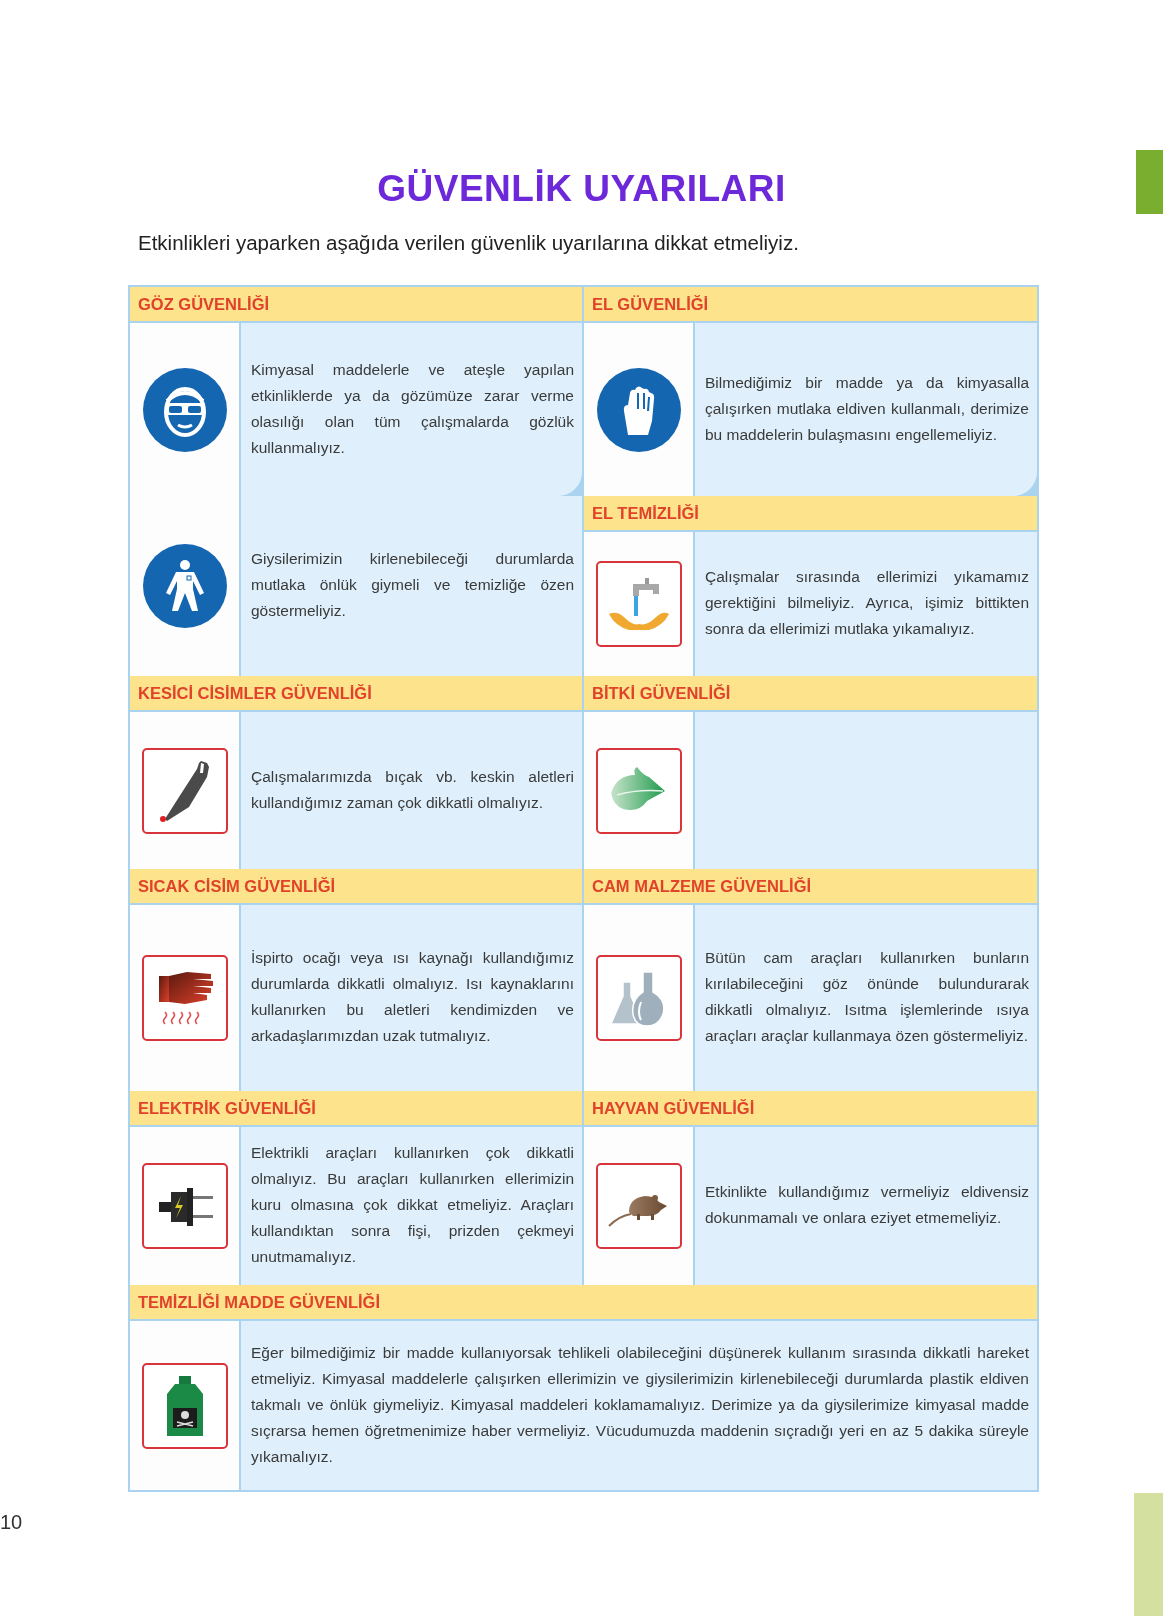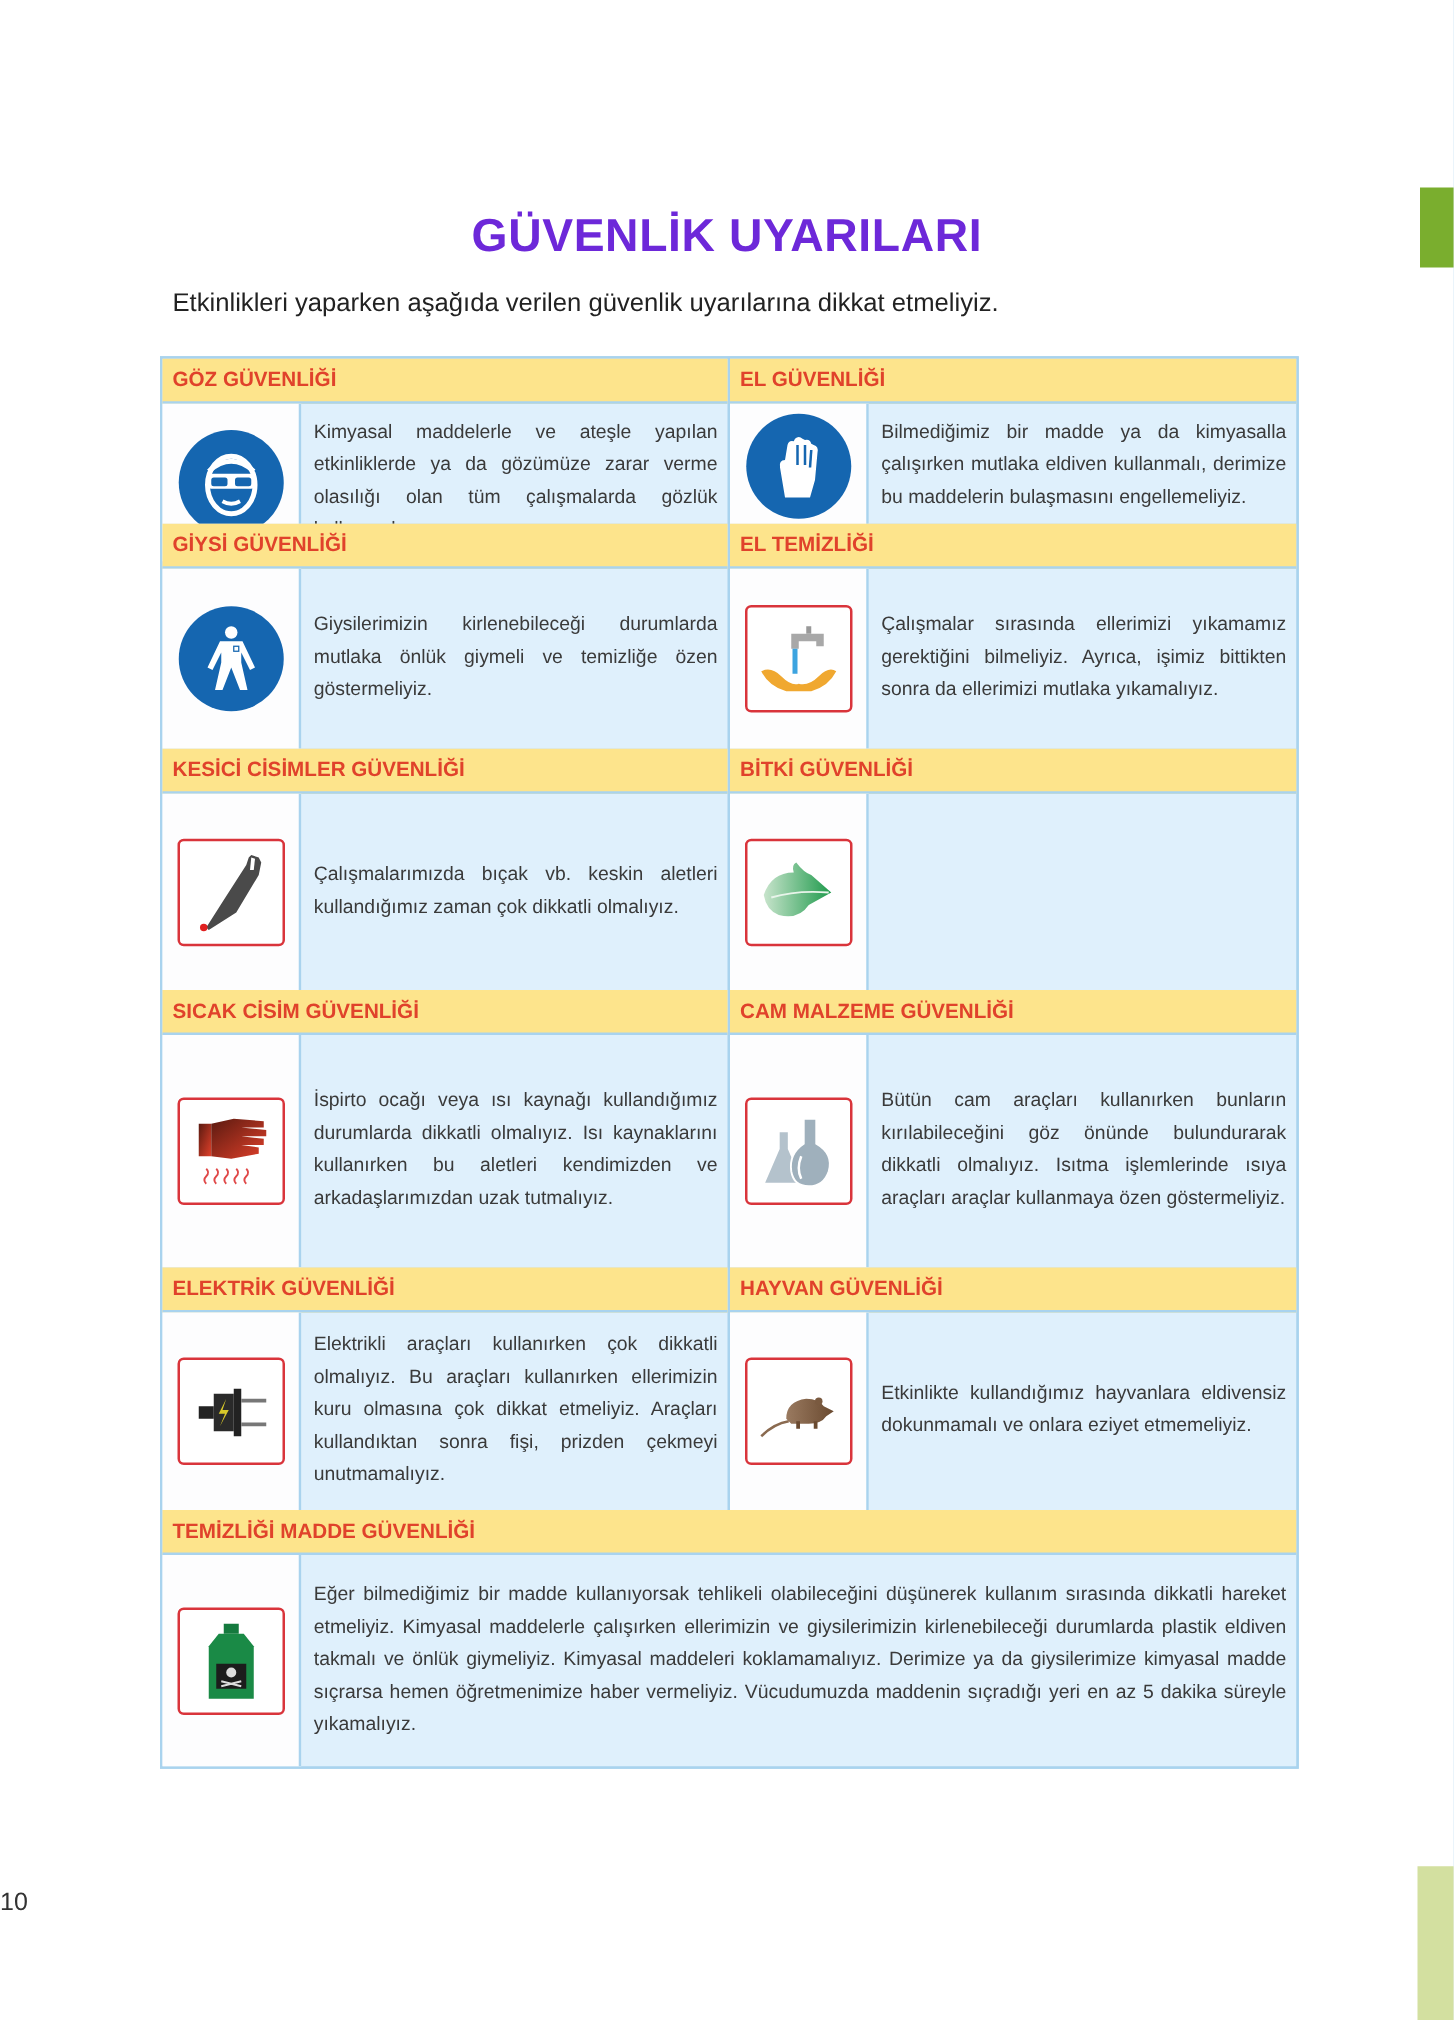--- a/index.html
+++ b/index.html
@@ -55,21 +55,21 @@
   .sign-square {
     width: 86px; height: 86px; border: 2.5px solid #d9343b; border-radius: 5px;
     background: #fff; display: flex; align-items: center; justify-content: center;
     box-sizing: border-box;
   }
   .page-number {
     position: absolute; left: 0; right: 0; top: 1511px; text-align: left;
     font-size: 20px; color: #333;
   }
   
-  .r1 { height: 132px; }
+  .r1 { height: 209px; border-radius: 24px; }
   .r2 { height: 180px; }
   .r3 { height: 193px; }
   .r4 { height: 222px; }
   .r5 { height: 194px; }
   .r6 { height: 205px; }
 </style>
 </head>
 <body>
 
 <div class="side-tab-top"></div>
@@ -113,21 +113,20 @@
           </svg>
         </div>
       </div>
       <div class="text-cell">
           <span>Bilmediğimiz bir madde ya da kimyasalla çalışırken mutlaka eldiven kullanmalı, derimize bu maddelerin bulaşmasını engellemeliyiz.</span>
         </div>
     </div>
   </div>
 
   <div class="section r2">
-    <div class="sec-head">GİYSİ GÜVENLİĞİ</div>
     <div class="sec-body">
       <div class="icon-cell">
         <div class="sign-circle">
           <svg width="62" height="62" viewBox="0 0 62 62">
             <circle cx="31" cy="10" r="5" fill="#fff"></circle>
             <path d="M22 17 L40 17 L50 38 L46 40 L39 26 L39 34 L44 56 L38 56 L31 38 L24 56 L18 56 L23 34 L23 26 L16 40 L12 38 Z" fill="#fff"></path>
             <rect x="33" y="21" width="4" height="4" fill="none" stroke="#1566b0" stroke-width="1"></rect>
           </svg>
         </div>
       </div>
@@ -273,21 +272,21 @@
             </defs>
             <path d="M26 42 Q26 28 42 26 Q52 26 56 32 L64 36 L58 40 Q54 46 44 46 L30 46 Z" fill="url(#ratg)"></path>
             <circle cx="52" cy="28" r="3" fill="#7a5a40"></circle>
             <path d="M28 44 Q16 46 6 56" fill="none" stroke="#8a6a50" stroke-width="2"></path>
             <rect x="34" y="44" width="3" height="6" fill="#6a4a30"></rect>
             <rect x="48" y="44" width="3" height="6" fill="#6a4a30"></rect>
           </svg>
         </div>
       </div>
       <div class="text-cell">
-          <span>Etkinlikte kullandığımız hayvanlara eldivensiz dokunmamalı ve onlara eziyet etmemeliyiz.</span>
+          <span>Etkinlikte kullandığımız vermeliyiz eldivensiz dokunmamalı ve onlara eziyet etmemeliyiz.</span>
         </div>
     </div>
   </div>
 
   <div class="section full r6">
     <div class="sec-head">TEMİZLİĞİ MADDE GÜVENLİĞİ</div>
     <div class="sec-body">
       <div class="icon-cell">
         <div class="sign-square">
           <svg width="72" height="72" viewBox="0 0 72 72">

